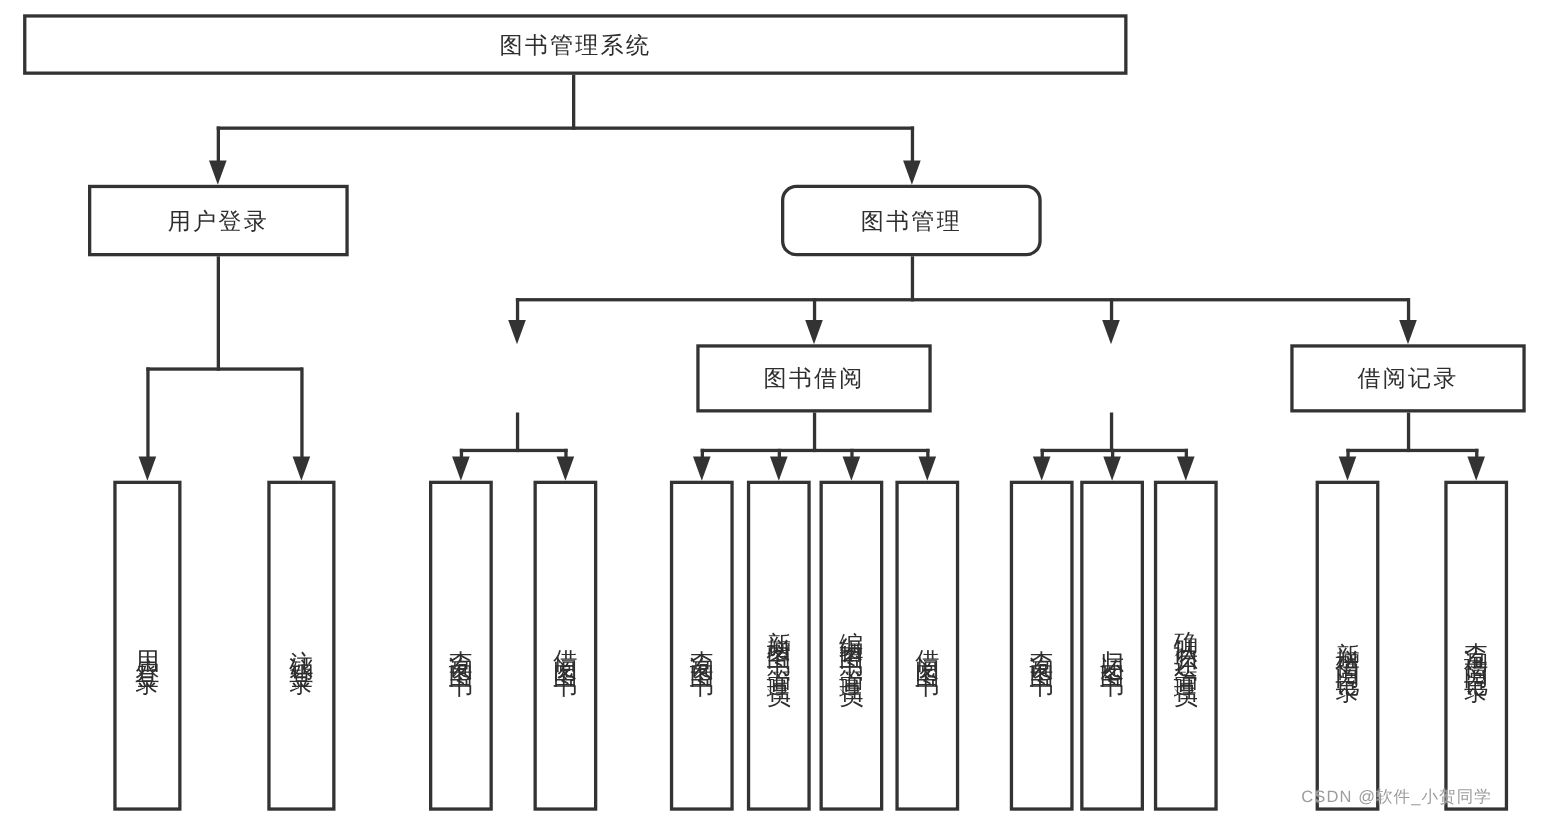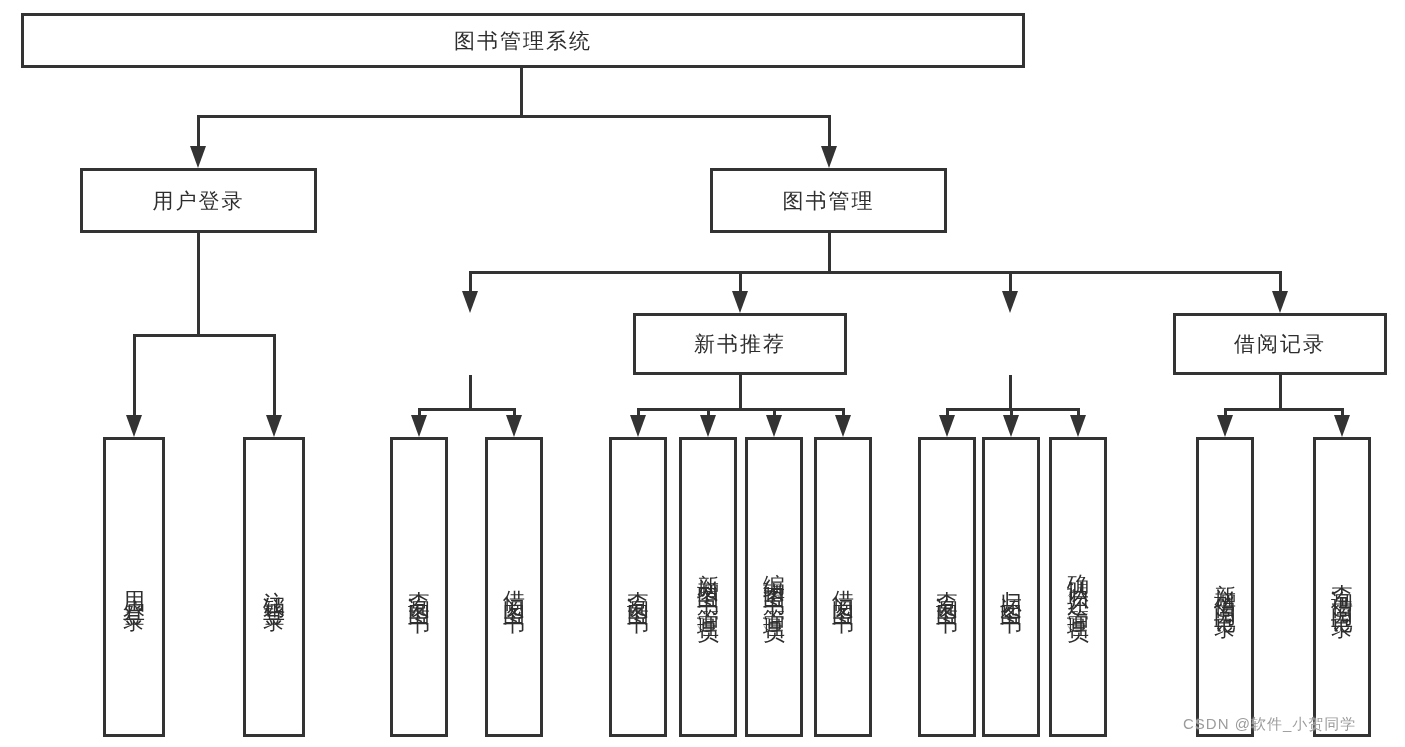--- a/index.html
+++ b/index.html
@@ -38,21 +38,21 @@
   <div class="vline" style="left:520px;top:68px;height:50px;"></div>
   <div class="hline" style="left:197px;top:115px;width:634px;"></div>
   <div class="vline" style="left:197px;top:115px;height:33px;"></div>
   <div class="arrow" style="left:190px;top:146px;"></div>
   <div class="vline" style="left:828px;top:115px;height:33px;"></div>
   <div class="arrow" style="left:821px;top:146px;"></div>
 
   <div class="box hbox" style="left:80px;top:168px;width:237px;height:65px;">
     <span>用户登录</span>
   </div>
-  <div class="box hbox" style="left:710px;top:168px;width:237px;height:65px;">
+  <div class="box hbox" style="left:710px;top:168px;width:237px;height:65px;border-radius:14px;">
     <span>图书管理</span>
   </div>
 
   <div class="vline" style="left:197px;top:233px;height:104px;"></div>
   <div class="hline" style="left:133px;top:334px;width:142px;"></div>
   <div class="vline" style="left:133px;top:334px;height:85px;"></div>
   <div class="arrow" style="left:126px;top:415px;"></div>
   <div class="vline" style="left:273px;top:334px;height:85px;"></div>
   <div class="arrow" style="left:266px;top:415px;"></div>
 
@@ -61,21 +61,21 @@
   <div class="vline" style="left:469px;top:271px;height:24px;"></div>
   <div class="arrow" style="left:462px;top:291px;"></div>
   <div class="vline" style="left:739px;top:271px;height:24px;"></div>
   <div class="arrow" style="left:732px;top:291px;"></div>
   <div class="vline" style="left:1009px;top:271px;height:24px;"></div>
   <div class="arrow" style="left:1002px;top:291px;"></div>
   <div class="vline" style="left:1279px;top:271px;height:24px;"></div>
   <div class="arrow" style="left:1272px;top:291px;"></div>
 
   <div class="box hbox" style="left:633px;top:313px;width:214px;height:62px;">
-    <span>新书推荐</span>
+    <span>图书借阅</span>
   </div>
   <div class="box hbox" style="left:1173px;top:313px;width:214px;height:62px;">
     <span>借阅记录</span>
   </div>
 
   <div class="vline" style="left:469px;top:375px;height:36px;"></div>
   <div class="hline" style="left:418px;top:408px;width:98px;"></div>
   <div class="vline" style="left:418px;top:408px;height:12px;"></div>
   <div class="arrow" style="left:411px;top:415px;"></div>
   <div class="vline" style="left:513px;top:408px;height:12px;"></div>

